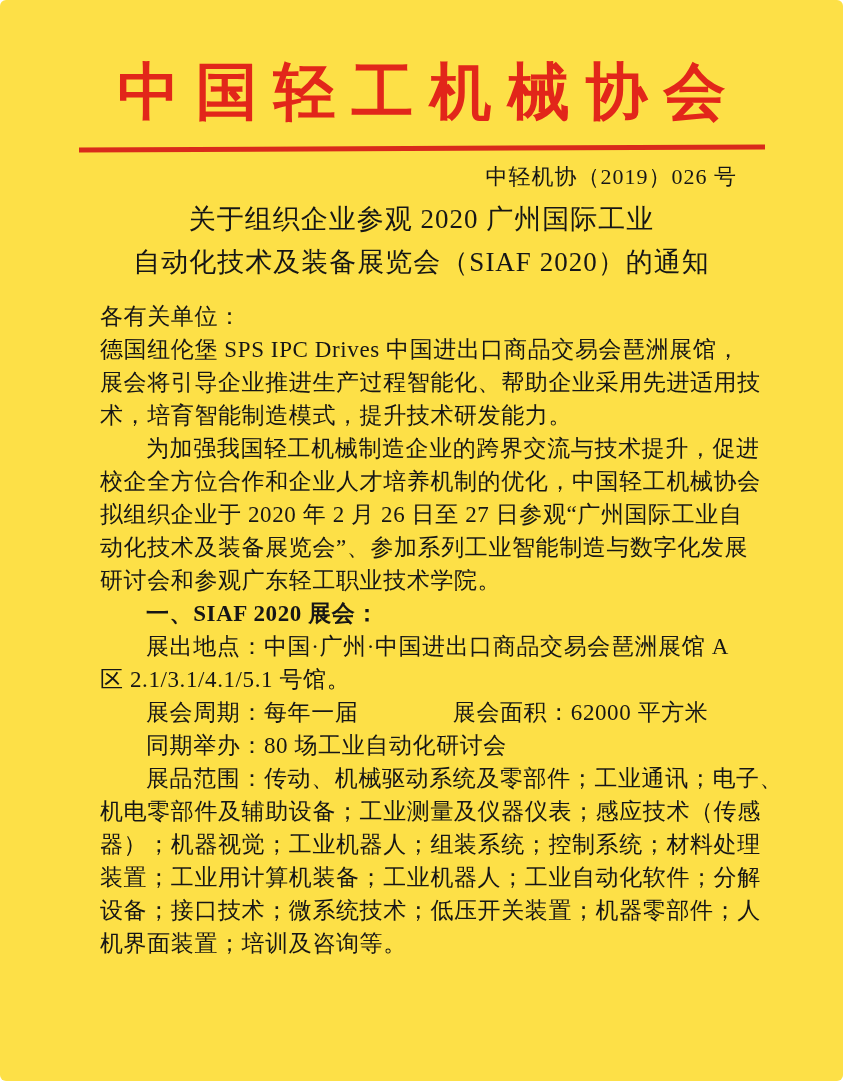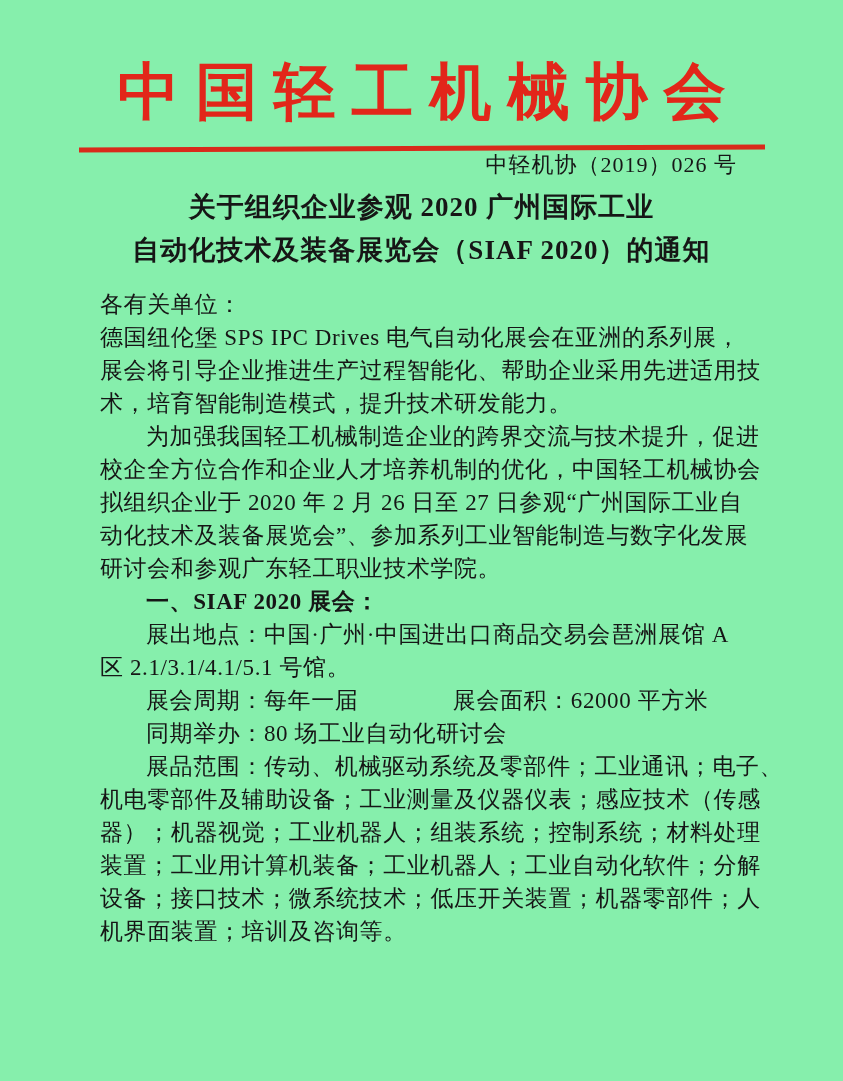--- a/index.html
+++ b/index.html
@@ -24,66 +24,67 @@
     line-height: 96px;
     white-space: nowrap;
   }
   .red-rule {
     width: 686px;
     height: 5px;
     margin: 6px auto 0 auto;
     transform: rotate(-0.25deg);
   }
   .doc-number {
+    margin-top: 12px;
     padding-right: 106px;
     text-align: right;
     font-size: 22px;
     line-height: 27px;
     letter-spacing: 1px;
   }
   .notice-title {
     margin-top: 8px;
     text-align: center;
     font-size: 27px;
-    font-weight: bold;
+    font-weight: normal;
     line-height: 43px;
     letter-spacing: 1px;
   }
   .body-block {
     margin-top: 16px;
     padding: 0 80px 0 100px;
     font-size: 23px;
     line-height: 33px;
   }
   .body-line {
     white-space: pre;
     letter-spacing: 0.6px;
   }
   .body-line.indent { padding-left: 46px; }
   .body-line.bold { font-weight: bold; }
 </style>
 </head>
 <body>
 
-<div class="page" style="background: #86efac;">
+<div class="page" style="background: #fde047; border-radius: 6px;">
 
   <div class="org-name" style="color: rgb(226, 38, 26);">中国轻工机械协会</div>
 
   <div class="red-rule" style="background: rgb(217, 42, 27);"></div>
 
   <div class="doc-number">中轻机协（2019）026 号</div>
 
   <div class="notice-title">
     <div>关于组织企业参观 2020 广州国际工业</div>
     <div>自动化技术及装备展览会（SIAF 2020）的通知</div>
   </div>
 
   <div class="body-block">
       <div class="body-line">各有关单位：</div>
-      <div class="body-line">德国纽伦堡 SPS IPC Drives 电气自动化展会在亚洲的系列展，</div>
+      <div class="body-line">德国纽伦堡 SPS IPC Drives 中国进出口商品交易会琶洲展馆，</div>
       <div class="body-line">展会将引导企业推进生产过程智能化、帮助企业采用先进适用技</div>
       <div class="body-line">术，培育智能制造模式，提升技术研发能力。</div>
       <div class="body-line indent">为加强我国轻工机械制造企业的跨界交流与技术提升，促进</div>
       <div class="body-line">校企全方位合作和企业人才培养机制的优化，中国轻工机械协会</div>
       <div class="body-line">拟组织企业于 2020 年 2 月 26 日至 27 日参观“广州国际工业自</div>
       <div class="body-line">动化技术及装备展览会”、参加系列工业智能制造与数字化发展</div>
       <div class="body-line">研讨会和参观广东轻工职业技术学院。</div>
       <div class="body-line indent bold">一、SIAF 2020 展会：</div>
       <div class="body-line indent">展出地点：中国·广州·中国进出口商品交易会琶洲展馆 A</div>
       <div class="body-line">区 2.1/3.1/4.1/5.1 号馆。</div>

